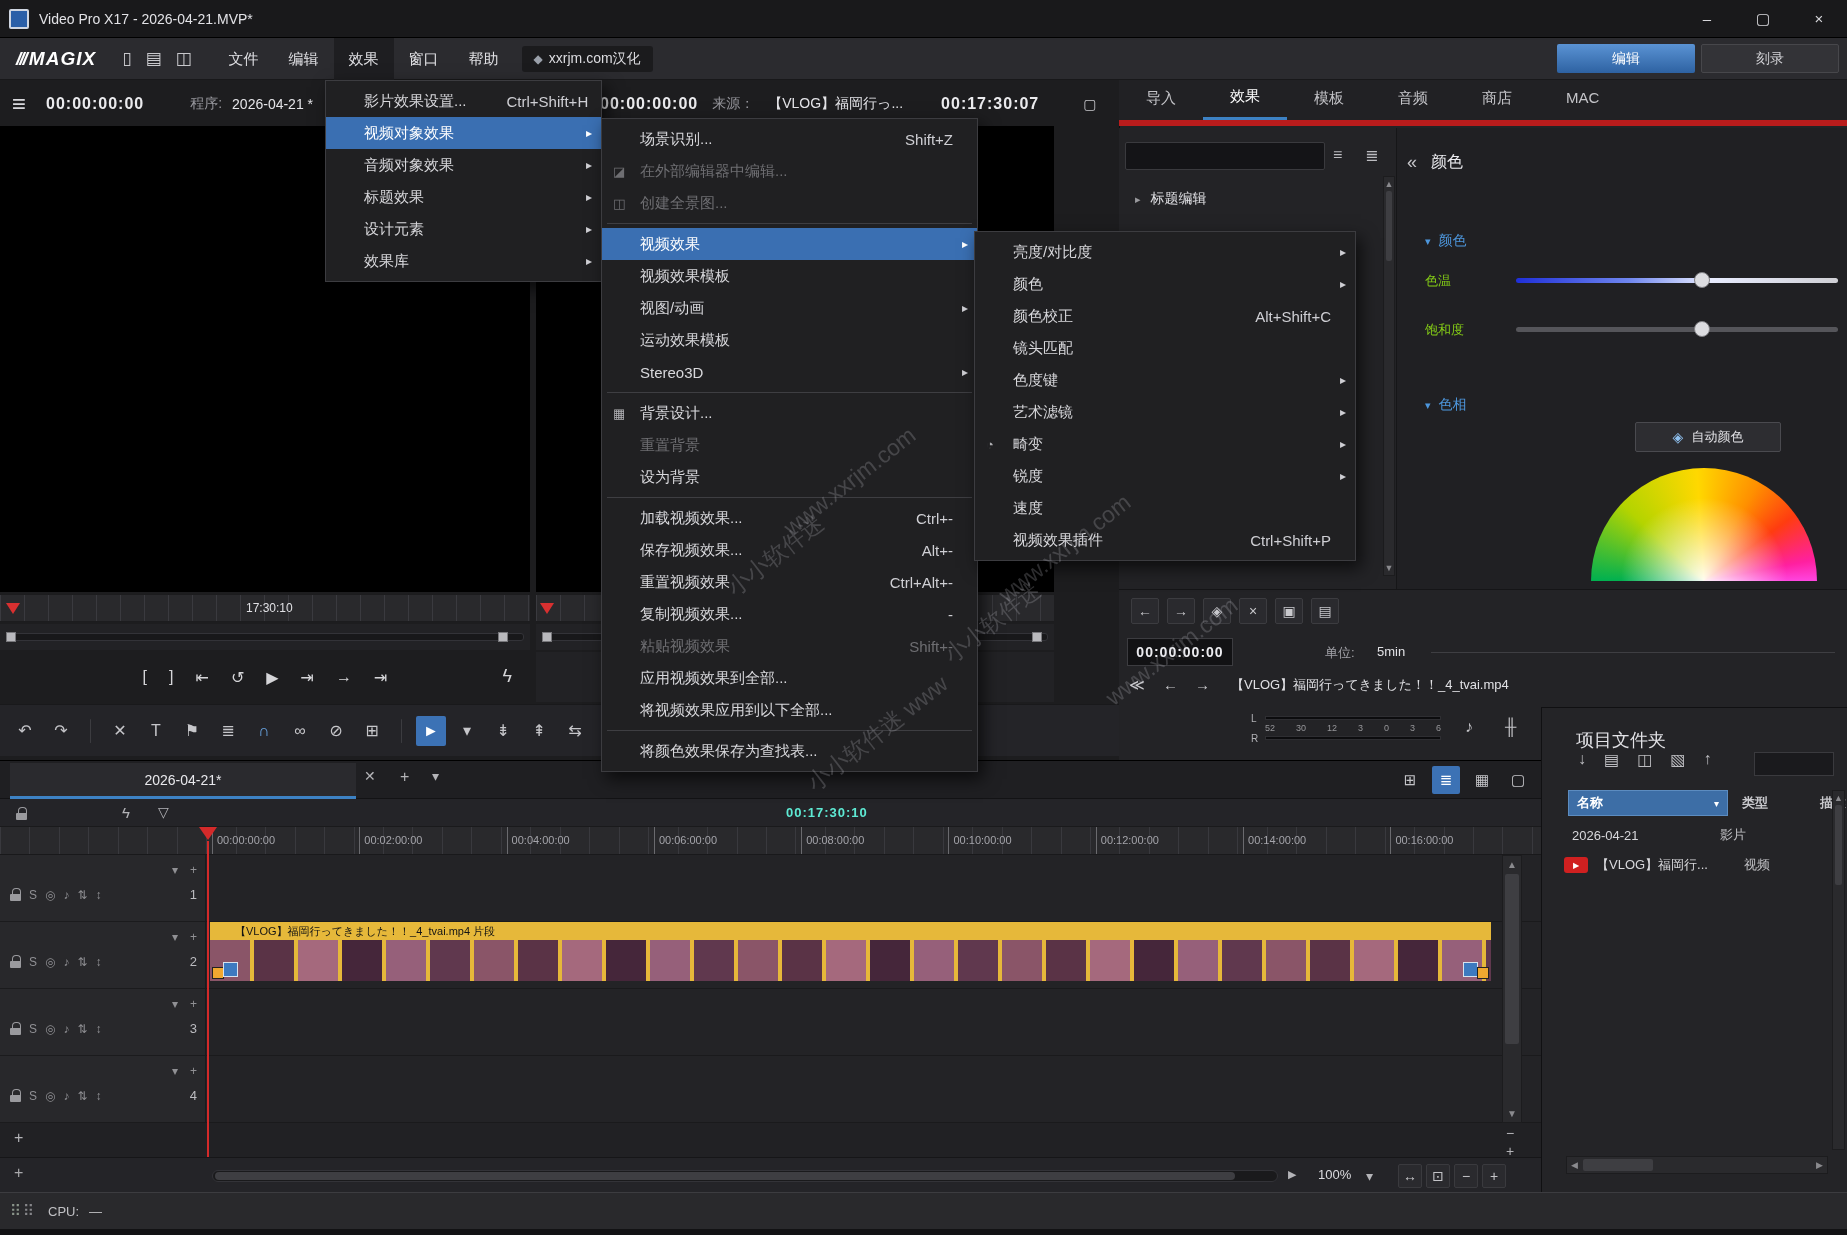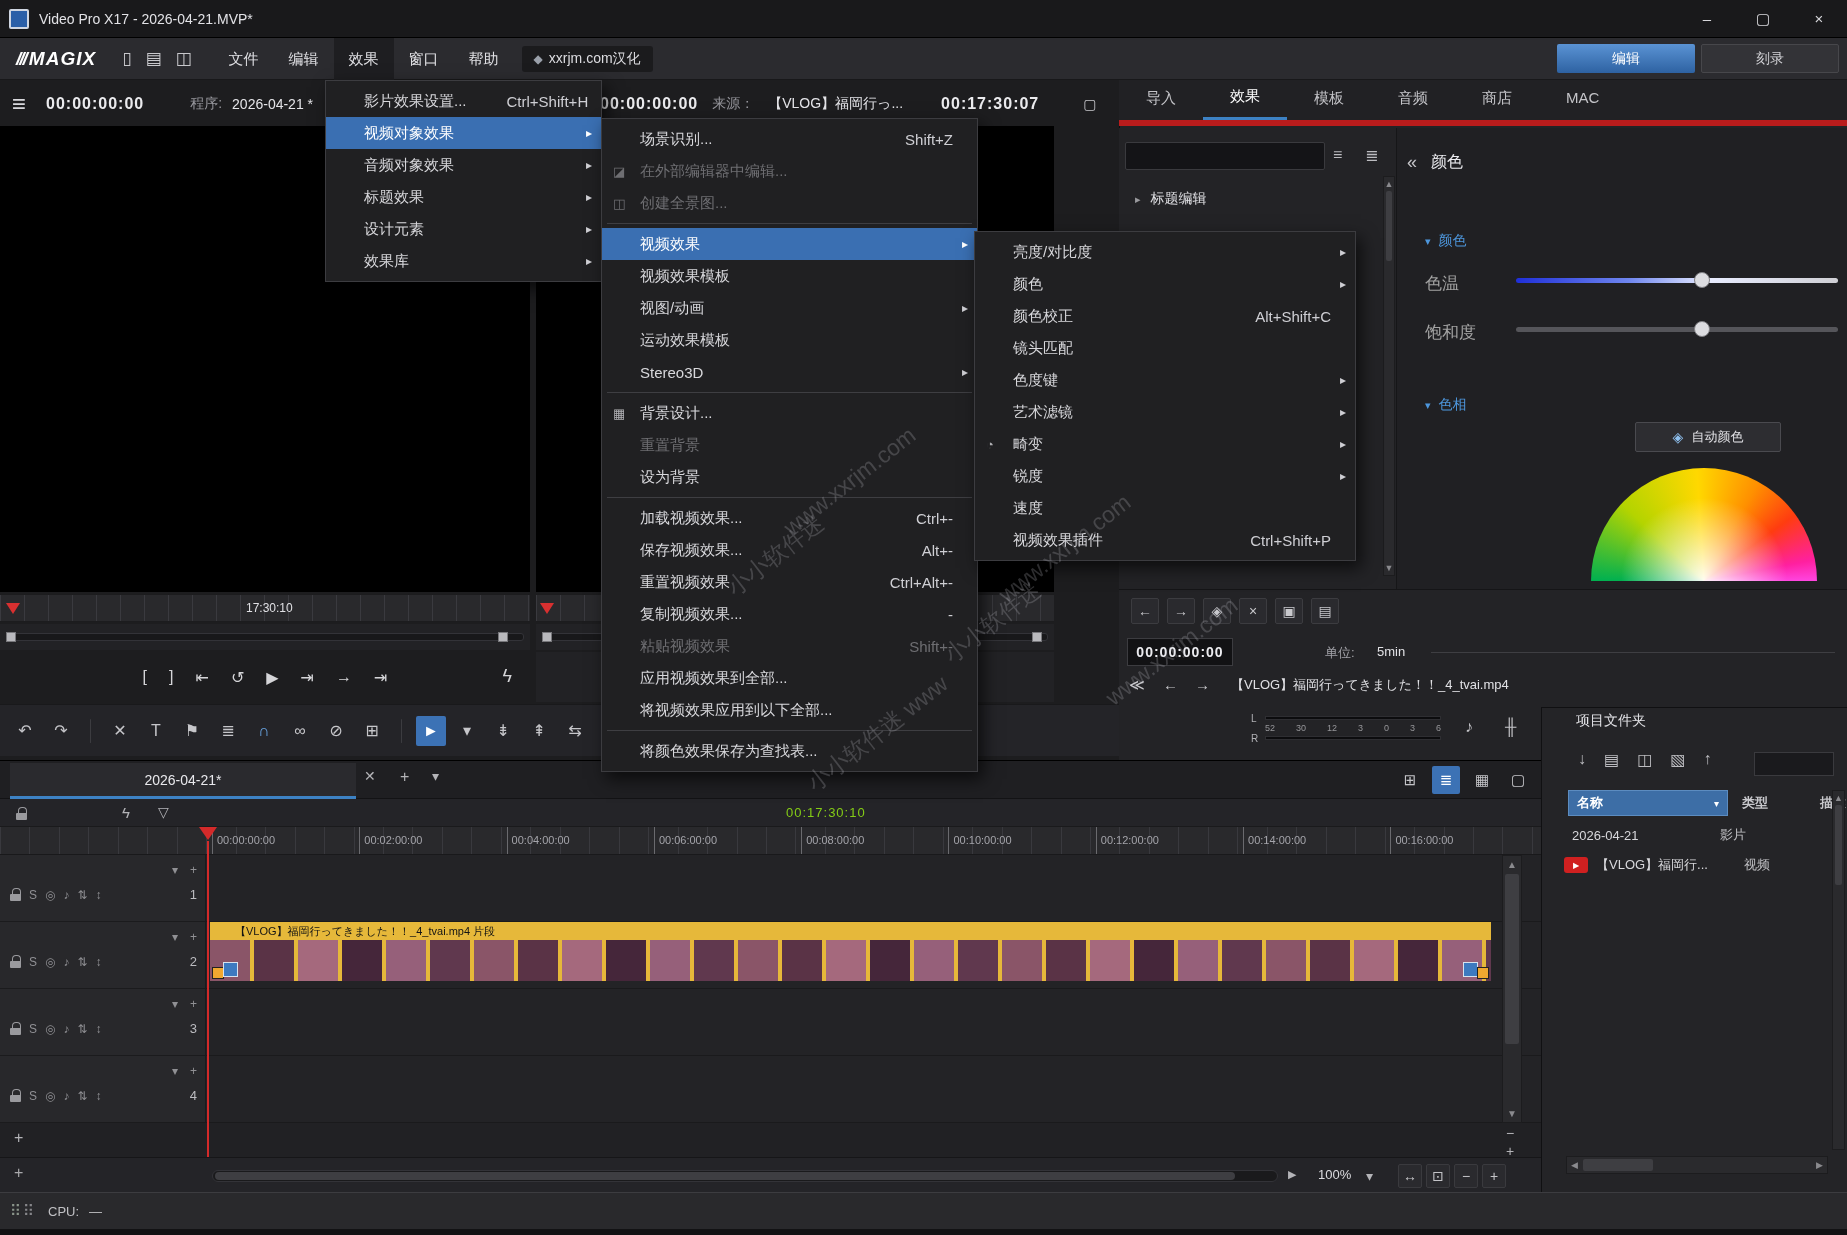--- a/index.html
+++ b/index.html
@@ -67,21 +67,21 @@
 .treerow{position:absolute;left:0;top:56px;width:260px;height:30px;display:flex;align-items:center;gap:10px;padding-left:16px;font-size:14px;color:#e0e0e4;}
 .vscroll{position:absolute;background:#2a2a2d;border:1px solid #1c1c1e;}
 .scrolarrow{position:absolute;left:0;width:100%;text-align:center;font-size:9px;color:#8a8a8e;}
 .vthumb{position:absolute;left:2px;right:2px;background:#3e3e42;border-radius:2px;}
 .detail{left:1397px;top:128px;width:450px;height:461px;background:#202023;}
 .dethead{position:absolute;left:10px;top:24px;display:flex;align-items:center;gap:14px;}
 .collap{font-size:18px;color:#c4c4c8;}
 .bcrumb{font-size:16px;color:#ececf0;}
 .sechead{position:absolute;display:flex;align-items:center;gap:8px;color:#4d96dc;font-size:14px;}
 .sechead .sa{font-size:11px;}
-.sliderlbl{position:absolute;width:96px;text-align:left;font-size:17px;color:#a3a3a3;}
+.sliderlbl{position:absolute;width:96px;text-align:left;font-size:13px;color:#84cc16;}
 .fxslider{position:absolute;width:322px;height:5px;border-radius:3px;background:#55555a;}
 .fxslider.temp{background:linear-gradient(90deg,#1f2fd8 0%,#6f86ef 35%,#e8ecff 60%,#cfcfd4 100%);}
 .knob{position:absolute;top:-6px;width:16px;height:16px;border-radius:50%;background:#dcdce0;border:1px solid #808084;}
 .autobtn{position:absolute;width:146px;height:30px;background:#2d2d31;border:1px solid #4a4a4f;border-radius:2px;display:flex;align-items:center;justify-content:center;gap:8px;font-size:13px;color:#e0e0e4;}
 .autoico{color:#8fc1f0;font-size:14px;}
 .dome{position:absolute;width:226px;height:113px;border-radius:113px 113px 0 0;
   background:radial-gradient(circle at 50% 100%,rgba(255,255,255,.95) 0%,rgba(255,255,255,0) 52%),
   conic-gradient(from 270deg at 50% 100%,#00b050 0%,#b4d400 12%,#ffd800 24%,#ff9000 33%,#ff3c10 40%,#ff20a0 47%,#ff45e0 50%,#444 50.2%);}
 
 
@@ -95,21 +95,21 @@
 .clipname{position:absolute;left:112px;top:86px;width:340px;font-size:13px;color:#e0e0e4;white-space:nowrap;overflow:hidden;text-overflow:ellipsis;}
 .meter{position:absolute;left:132px;top:124px;width:190px;}
 .meter .mrow{display:flex;align-items:center;gap:6px;height:8px;}
 .mlbl{font-size:10px;color:#b0b0b4;width:8px;}
 .mbar{flex:1;height:4px;background:#0c0c0e;border:1px solid #2e2e32;}
 .mnums{display:flex;justify-content:space-between;padding-left:14px;font-size:9px;color:#96969a;height:12px;align-items:center;}
 .mico{position:absolute;top:128px;font-size:16px;color:#c4c4c8;}
 
 
 .project{left:1541px;top:707px;width:306px;height:485px;background:#242427;border-left:1px solid #101012;border-top:1px solid #101012;}
-.pjtitle{position:absolute;left:34px;top:4px;font-size:14px;color:#e2e2e6;}
+.pjtitle{position:absolute;left:34px;top:20px;font-size:18px;color:#e2e2e6;}
 .pjtool{position:absolute;left:36px;top:42px;display:flex;gap:18px;font-size:16px;color:#bcbcc0;}
 .pjbox{position:absolute;left:212px;top:44px;width:80px;height:24px;background:#1a1a1d;border:1px solid #3a3a3e;}
 .pjhead{position:absolute;left:0;top:82px;width:306px;height:28px;font-weight:bold;}
 .namebtn{position:absolute;left:26px;top:0;width:160px;height:26px;background:#3d6ea6;border:1px solid #5c8cc0;color:#fff;font-size:13px;display:flex;align-items:center;padding:0 8px;}
 .namebtn .dd{margin-left:auto;font-size:10px;}
 .colh{position:absolute;top:4px;font-size:13px;color:#c8c8cc;white-space:nowrap;}
 .prow{position:absolute;left:0;width:290px;height:30px;display:flex;align-items:center;padding-left:22px;font-size:13px;color:#d8d8dc;}
 .picon{display:inline-flex;align-items:center;justify-content:center;margin-right:8px;color:#fff;font-size:8px;}
 .picon.yt{width:24px;height:16px;background:#d02020;border-radius:3px;}
 .pname{width:148px;white-space:nowrap;overflow:hidden;text-overflow:ellipsis;}
@@ -119,21 +119,21 @@
 .harrow{position:absolute;top:3px;font-size:9px;color:#8a8a8e;}
 
 
 .timeline{left:0;top:760px;width:1541px;height:432px;background:#212124;border-top:1px solid #000;}
 .tlbar{position:absolute;left:0;top:0;width:1541px;height:38px;background:#1f1f22;border-bottom:1px solid #131315;}
 .tltab{position:absolute;left:10px;top:2px;width:346px;height:36px;background:#2a2a2e;border-bottom:3px solid #3d82c4;display:flex;align-items:center;justify-content:center;font-size:14px;color:#e8e8ec;}
 .tlico{position:absolute;top:7px;font-size:14px;color:#b4b4b8;}
 .viewico{position:absolute;top:5px;width:28px;height:28px;display:flex;align-items:center;justify-content:center;font-size:15px;color:#c4c4c8;border-radius:2px;}
 .viewico.act{background:#3c72b5;color:#fff;}
 .tlinfo{position:absolute;left:0;top:38px;width:1541px;height:28px;background:#242428;border-bottom:1px solid #1a1a1c;}
-.tltc{position:absolute;left:786px;top:6px;font-size:13px;color:#84cc16;letter-spacing:1px;}
+.tltc{position:absolute;left:786px;top:6px;font-size:13px;color:#5eead4;letter-spacing:1px;font-weight:bold;}
 .ruler{position:absolute;left:0;top:66px;width:1541px;height:28px;background:#29292c;border-bottom:1px solid #19191b;display:flex;padding-left:212px;background-image:repeating-linear-gradient(90deg,#39393e 0 1px,transparent 1px 29.46px);}
 .rl{width:147.3px;flex:none;border-left:1px solid #6a6a6e;padding-left:4px;font-size:11px;color:#a4a4aa;line-height:26px;overflow:hidden;white-space:nowrap;}
 .tracks{position:absolute;left:0;top:94px;width:1541px;height:268px;}
 .trk{display:flex;height:67px;}
 .thead{width:206px;background:#28282b;border-right:1px solid #1b1b1d;border-bottom:1px solid #1b1b1d;padding:4px 8px 0 10px;}
 .thr1{display:flex;justify-content:flex-end;gap:12px;color:#909094;font-size:12px;height:22px;align-items:center;}
 .thr2{display:flex;align-items:center;gap:8px;color:#909094;font-size:12px;margin-top:6px;}
 .tnum{margin-left:auto;font-size:13px;color:#bcbcc0;}
 .tlane{flex:1;background:#232326;border-bottom:1px solid #1a1a1c;}
 .lk{display:inline-block;width:11px;height:13px;position:relative;}

